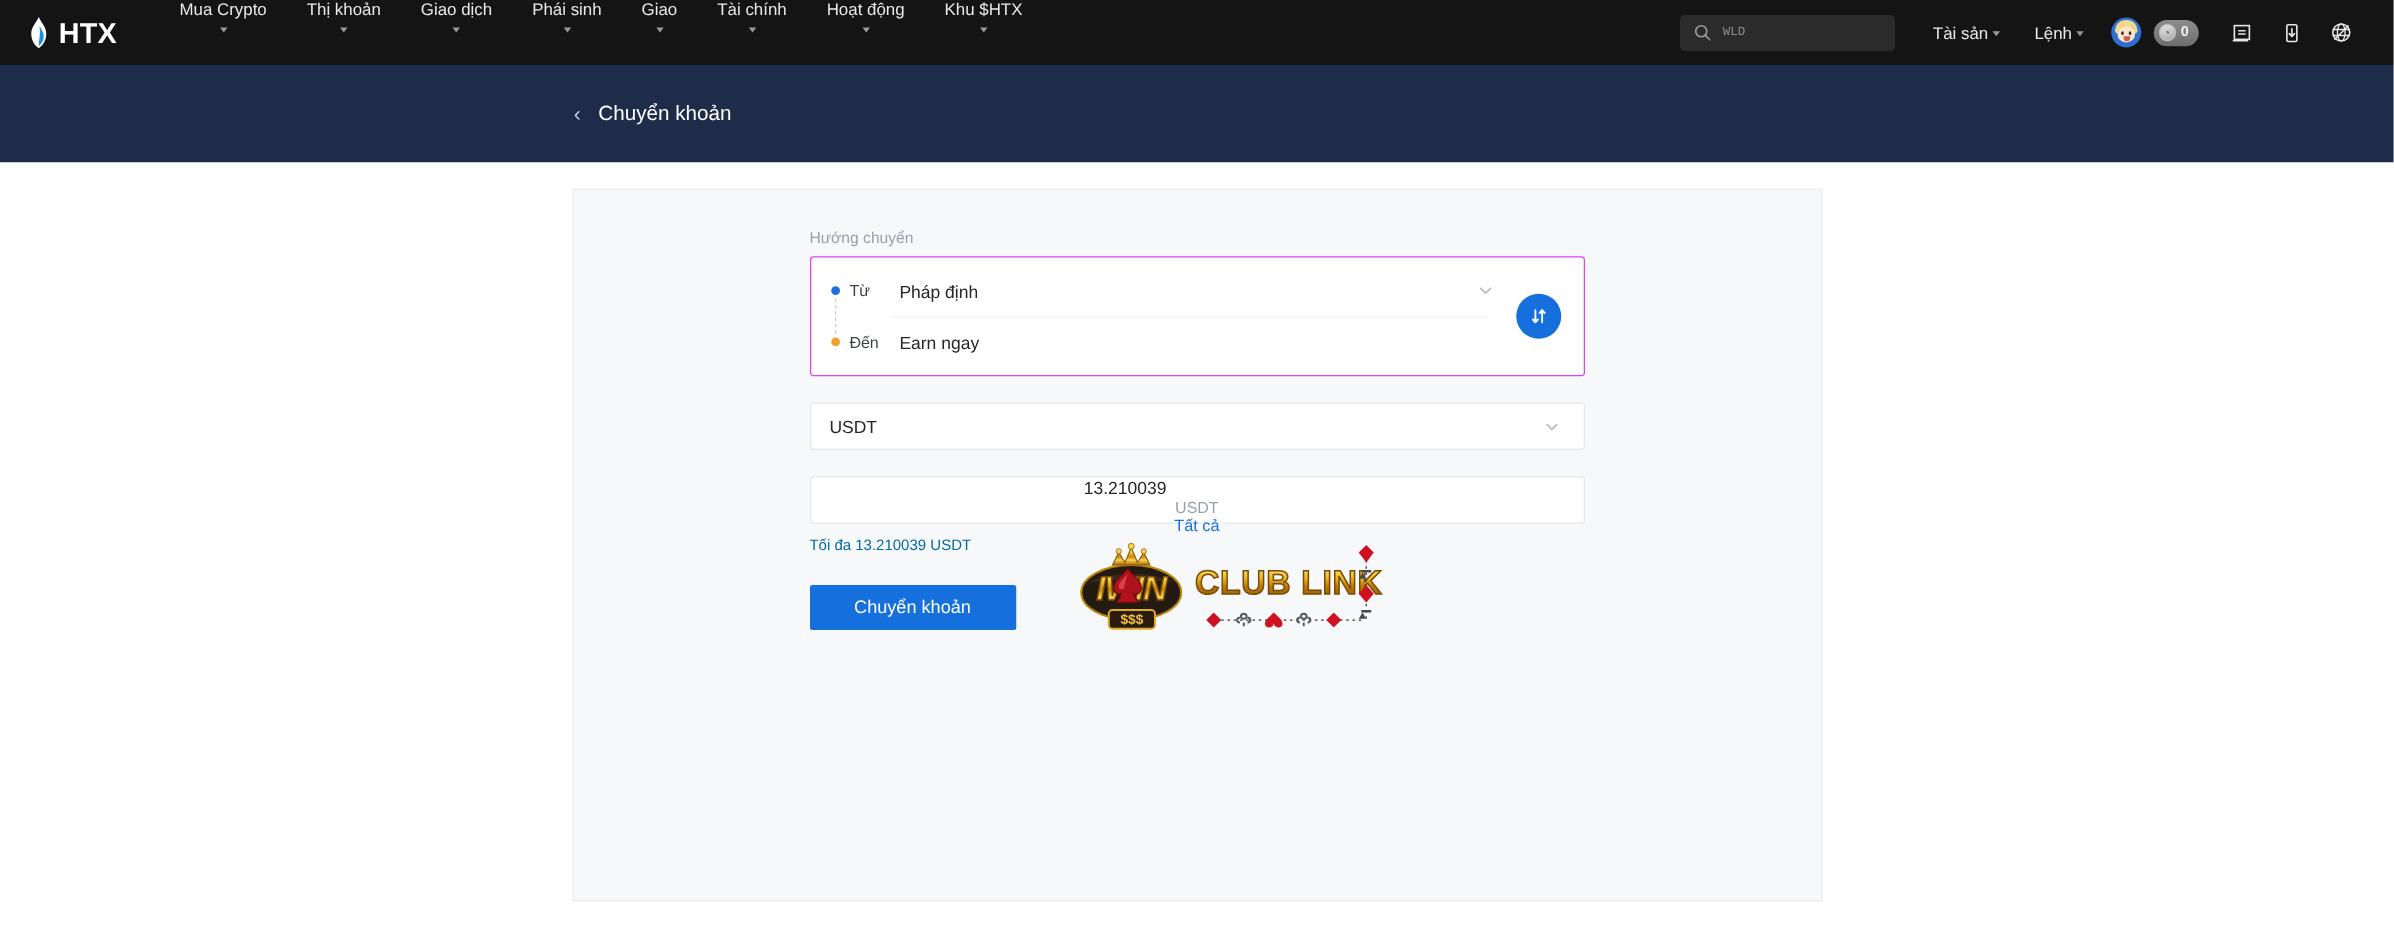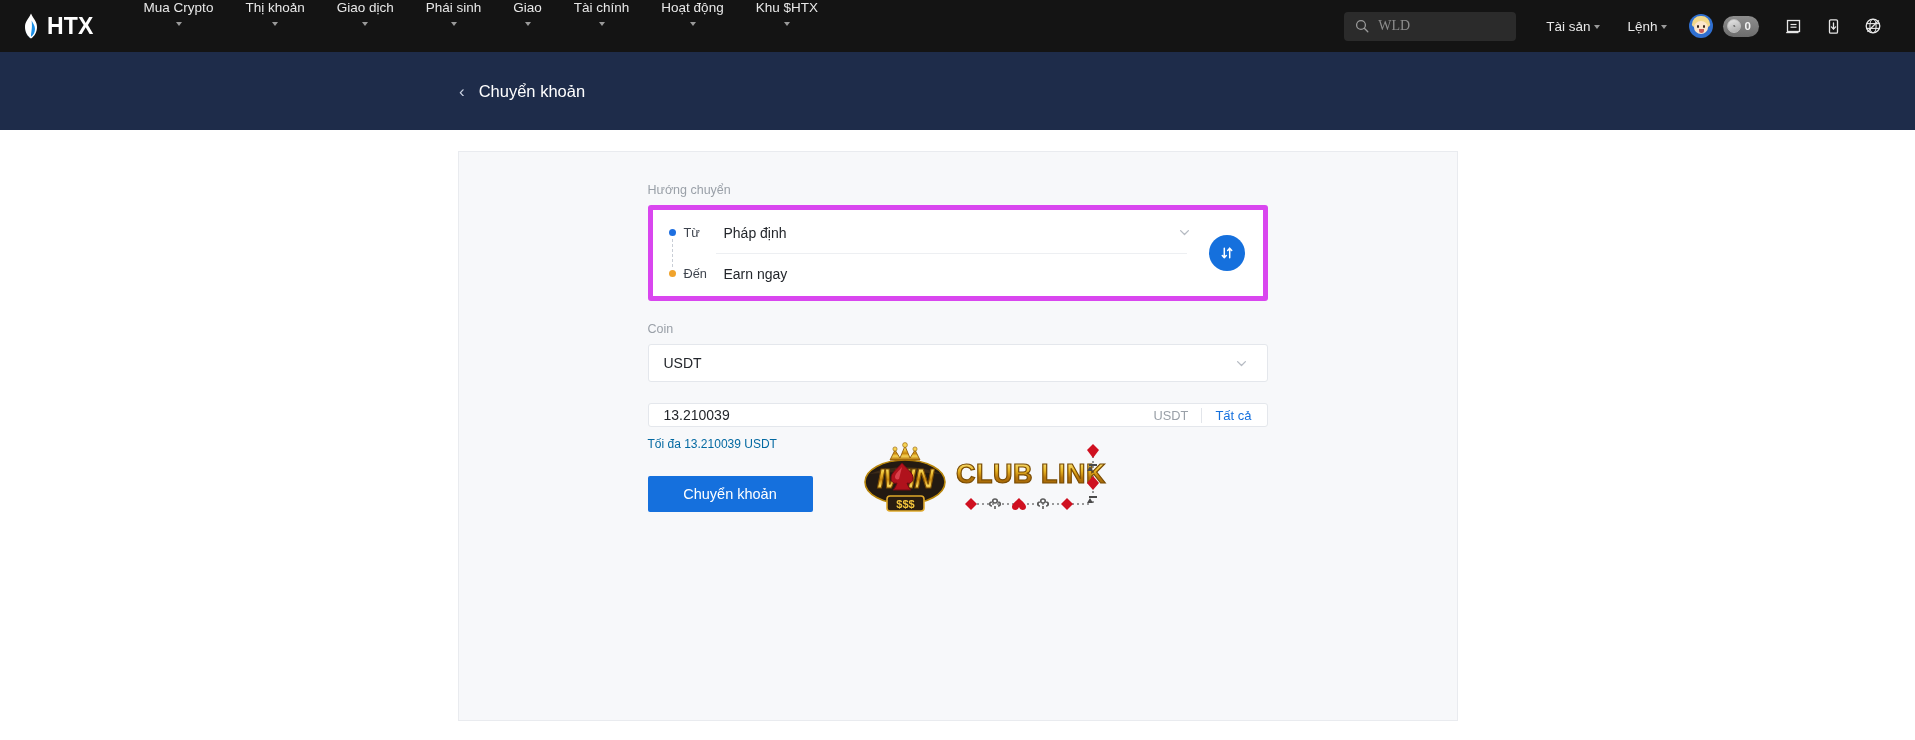--- a/index.html
+++ b/index.html
@@ -72,22 +72,22 @@
     border-radius: 4px;
     padding: 0 11px;
     margin-right: 16px;
     cursor: text;
   }
   .search-box svg { flex: none; }
   .search-input {
     background: transparent;
     border: 0; outline: 0;
     color: #22c55e;
-    font-family: Liberation Serif, serif;
-    font-size: 14px;
+    font-family: Liberation Mono, monospace;
+    font-size: 10px;
     width: 100%;
     padding: 0;
   }
   .search-input::placeholder { color: #8d8d8d; }
 
   .nav-right-link {
     display: flex; align-items: center; gap: 3px;
     color: #e8e8e8;
     font-size: 13.5px;
     padding: 0 14px;
@@ -195,21 +195,21 @@
   }
   .field-label {
     color: #9aa0a8;
     font-size: 12.5px;
     margin-bottom: 8px;
   }
 
   
   .dir-card {
     background: #ffffff;
-    border: 5px solid #d946ef;
+    border: 1px solid #d946ef;
     border-radius: 3px;
     height: 96px;
     display: flex;
     align-items: center;
     padding: 0 18px 0 0;
     position: relative;
   }
   .dir-rows {
     flex: 1;
     padding-left: 16px;
@@ -277,27 +277,28 @@
     border: 1px solid #e4e7ec;
     border-radius: 3px;
     display: flex;
     align-items: center;
     padding: 0 15px;
     cursor: pointer;
   }
   .select-value { flex: 1; color: #23262b; font-size: 14px; }
 
   .amount-box {
-    height: 24px;
+    height: 38px;
     background: #ffffff;
     border: 1px solid #e4e7ec;
     border-radius: 3px;
     display: flex;
     align-items: center;
     padding: 0 15px 0 15px;
+    flex-direction: column;
   }
   .amount-input {
     flex: 1;
     border: 0; outline: 0;
     background: transparent;
     font-family: inherit;
     font-size: 14px;
     color: #23262b;
     padding: 0;
   }
@@ -484,21 +485,20 @@
 
         <button class="swap-btn">
           <svg width="18" height="18" viewBox="0 0 18 18">
             <path d="M6.3 4.2 L6.3 13.8 M6.3 13.8 L4.3 11.6 M6.3 13.8 L8.3 11.6" fill="none" stroke="#ffffff" stroke-width="1.5" stroke-linecap="round" stroke-linejoin="round"></path>
             <path d="M11.7 13.8 L11.7 4.2 M11.7 4.2 L9.7 6.4 M11.7 4.2 L13.7 6.4" fill="none" stroke="#ffffff" stroke-width="1.5" stroke-linecap="round" stroke-linejoin="round"></path>
           </svg>
         </button>
       </div>
 
       <div class="block">
-        <div class="field-label">Coin</div>
         <div class="select-box">
           <span class="select-value">USDT</span>
           <svg class="chev" viewBox="0 0 14 14">
             <path d="M2.8 5 L7 9.2 L11.2 5" fill="none" stroke="#b6bbc3" stroke-width="1.4" stroke-linecap="round" stroke-linejoin="round"></path>
           </svg>
         </div>
       </div>
 
       <div class="block">
         <div class="amount-box">

